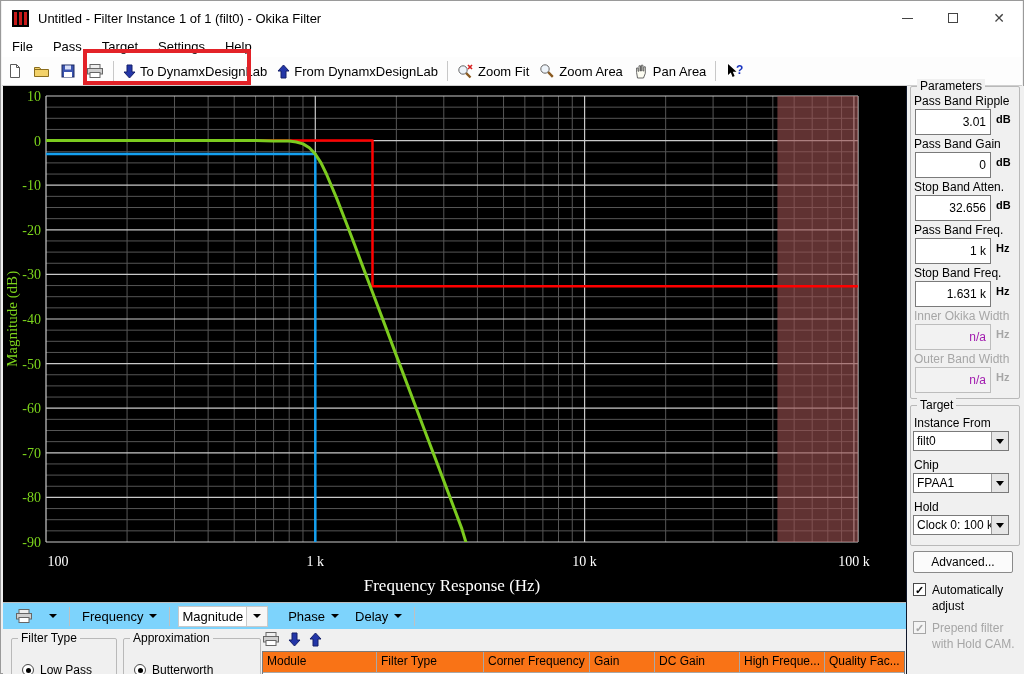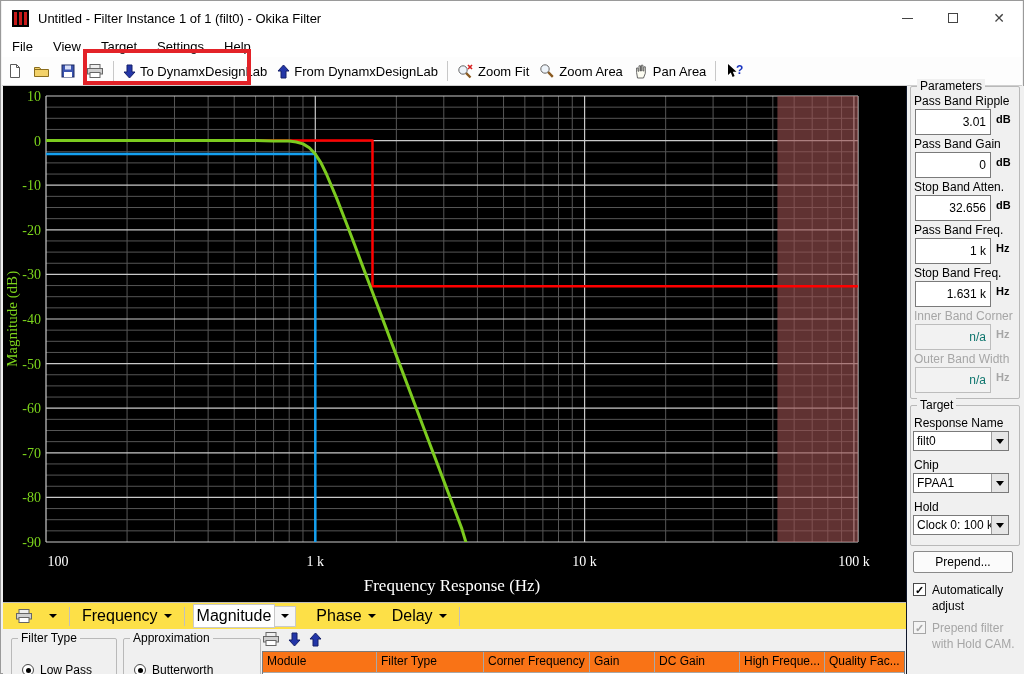--- a/index.html
+++ b/index.html
@@ -52,40 +52,40 @@
   .grouplabel { position:absolute; top:-8px; left:6px; background:#f0f0f0; padding:0 3px; font-size:12px; color:#000; }
   .g-params { left:3px; top:0;    width:110px; height:313px; }
   .g-target { left:3px; top:319px; width:110px; height:141px; }
   .pfield { position:absolute; left:0; width:110px; }
   .plabel { position:absolute; left:7px; top:0; white-space:nowrap; color:#000; }
   .pinput { position:absolute; left:8px; top:15px; width:76px; height:20px; border:1px solid #7a7a7a;
             background:#fff; font-size:12px; text-align:right; padding:12px 4px;
             font-family:"Liberation Sans", sans-serif; }
   .punit { position:absolute; left:89px; top:19px; font-weight:bold; font-size:11px; color:#000; }
   .pfield.disabled .plabel, .pfield.disabled .punit { color:#a6a6a6; }
-  .pfield.disabled .pinput { background:#f2f2f2; color:#0f766e; border-color:#bdbdbd; }
+  .pfield.disabled .pinput { background:#f2f2f2; color:#a21caf; border-color:#bdbdbd; }
   .combo { position:absolute; left:6px; width:96px; height:20px; border:1px solid #7a7a7a; background:#fff;
            display:flex; align-items:center; }
   .combotext { flex:1; padding:0 3px; white-space:nowrap; overflow:hidden; font-size:12px; }
   .combobtn { width:17px; height:100%; background:#e6e6e6; border-left:1px solid #9c9c9c;
               display:flex; align-items:center; justify-content:center; }
   .tri-down { width:0; height:0; border-left:4px solid transparent; border-right:4px solid transparent;
               border-top:5px solid #000; }
   .clabel { position:absolute; left:7px; white-space:nowrap; }
   .advbtn { position:absolute; left:6px; top:465px; width:100px; height:22px; background:#fbfbfb;
             border:1px solid #8a8a8a; border-radius:2px; text-align:center; line-height:20px; font-size:12px; }
   .chk { position:absolute; left:6px; display:flex; gap:6px; line-height:16px; }
   .chkbox { width:13px; height:13px; border:1px solid #4a4a4a; background:#fff; flex:0 0 auto;
             display:flex; align-items:center; justify-content:center; font-size:11px; font-weight:bold; margin-top:1px; }
   .chk.disabled { color:#a6a6a6; }
   .chk.disabled .chkbox { border-color:#a6a6a6; color:#a6a6a6; background:#f4f4f4; }
 
   
-  .charttoolbar { position:absolute; left:2px; top:601px; width:903px; height:27px; background:#fde047;
-                  border-top:1px solid #bdbdbd; display:flex; align-items:center; font-size:16px; }
+  .charttoolbar { position:absolute; left:2px; top:601px; width:903px; height:27px; background:#7dd3fc;
+                  border-top:1px solid #bdbdbd; display:flex; align-items:center; font-size:13px; }
   .ct-item { display:flex; align-items:center; gap:6px; padding:3px 8px; }
   .ct-arrow { width:0; height:0; border-left:4px solid transparent; border-right:4px solid transparent;
               border-top:4px solid #000; }
   .ct-sep { width:1px; height:19px; background:#c0c0c0; margin:0 4px; }
   .ct-selected { background:#fff; border:1px solid #c9c9c9; padding:2px 3px; }
   .ct-arrowbtn { border:1px solid #c9c9c9; border-left:none; background:#f6f6f6; height:21px;
                  display:flex; align-items:center; padding:0 6px; }
 
   
   .bottompanel { position:absolute; left:2px; top:628px; width:903px; height:46px; background:#f0f0f0;
@@ -124,21 +124,21 @@
           <span class="glyph-max"></span>
         </div>
       <div class="winbtn">
           <span class="glyph-close">✕</span>
         </div>
     </div>
   </div>
 
   <div class="menubar">
     <div class="menuitem">File</div>
-    <div class="menuitem">View</div>
+    <div class="menuitem">Pass</div>
     <div class="menuitem">Target</div>
     <div class="menuitem">Settings</div>
     <div class="menuitem">Help</div>
   </div>
 
   <div class="toolbar">
     <div class="tbtn">
       <svg width="16" height="16" viewBox="0 0 16 16">
           <path d="M3.5 1.5h6l3 3v10h-9z" fill="#fff" stroke="#5a5a5a"></path>
           <path d="M9.5 1.5v3h3" fill="none" stroke="#5a5a5a"></path>
@@ -337,34 +337,34 @@
       <div class="plabel">Pass Band Freq.</div>
       <input class="pinput" value="1 k" style="">
       <span class="punit">Hz</span>
     </div>
     <div class="pfield" style="top:180px">
       <div class="plabel">Stop Band Freq.</div>
       <input class="pinput" value="1.631 k" style="">
       <span class="punit">Hz</span>
     </div>
     <div class="pfield disabled" style="top:223px">
-      <div class="plabel">Inner Band Corner</div>
+      <div class="plabel">Inner Okika Width</div>
       <input class="pinput" disabled="" value="n/a" style="">
       <span class="punit">Hz</span>
     </div>
     <div class="pfield disabled" style="top:266px">
       <div class="plabel">Outer Band Width</div>
       <input class="pinput" disabled="" value="n/a" style="">
       <span class="punit">Hz</span>
     </div>
 
     <div class="groupbox g-target">
       <div class="grouplabel">Target</div>
     </div>
-    <div class="clabel" style="top:330px">Response Name</div>
+    <div class="clabel" style="top:330px">Instance From</div>
     <div class="combo" style="top:345px">
       <span class="combotext">filt0</span>
       <span class="combobtn">
           <span class="tri-down"></span>
         </span>
     </div>
     <div class="clabel" style="top:372px">Chip</div>
     <div class="combo" style="top:387px">
       <span class="combotext">FPAA1</span>
       <span class="combobtn">
@@ -372,21 +372,21 @@
         </span>
     </div>
     <div class="clabel" style="top:414px">Hold</div>
     <div class="combo" style="top:429px">
       <span class="combotext">Clock 0: 100 k</span>
       <span class="combobtn">
           <span class="tri-down"></span>
         </span>
     </div>
 
-    <div class="advbtn">Prepend...</div>
+    <div class="advbtn">Advanced...</div>
 
     <div class="chk" style="top:496px; width:108px">
       <span class="chkbox">✓</span>
       <span>Automatically adjust</span>
     </div>
     <div class="chk disabled" style="top:534px; width:108px">
       <span class="chkbox">✓</span>
       <span>Prepend filter with Hold CAM.</span>
     </div>
   </div>

